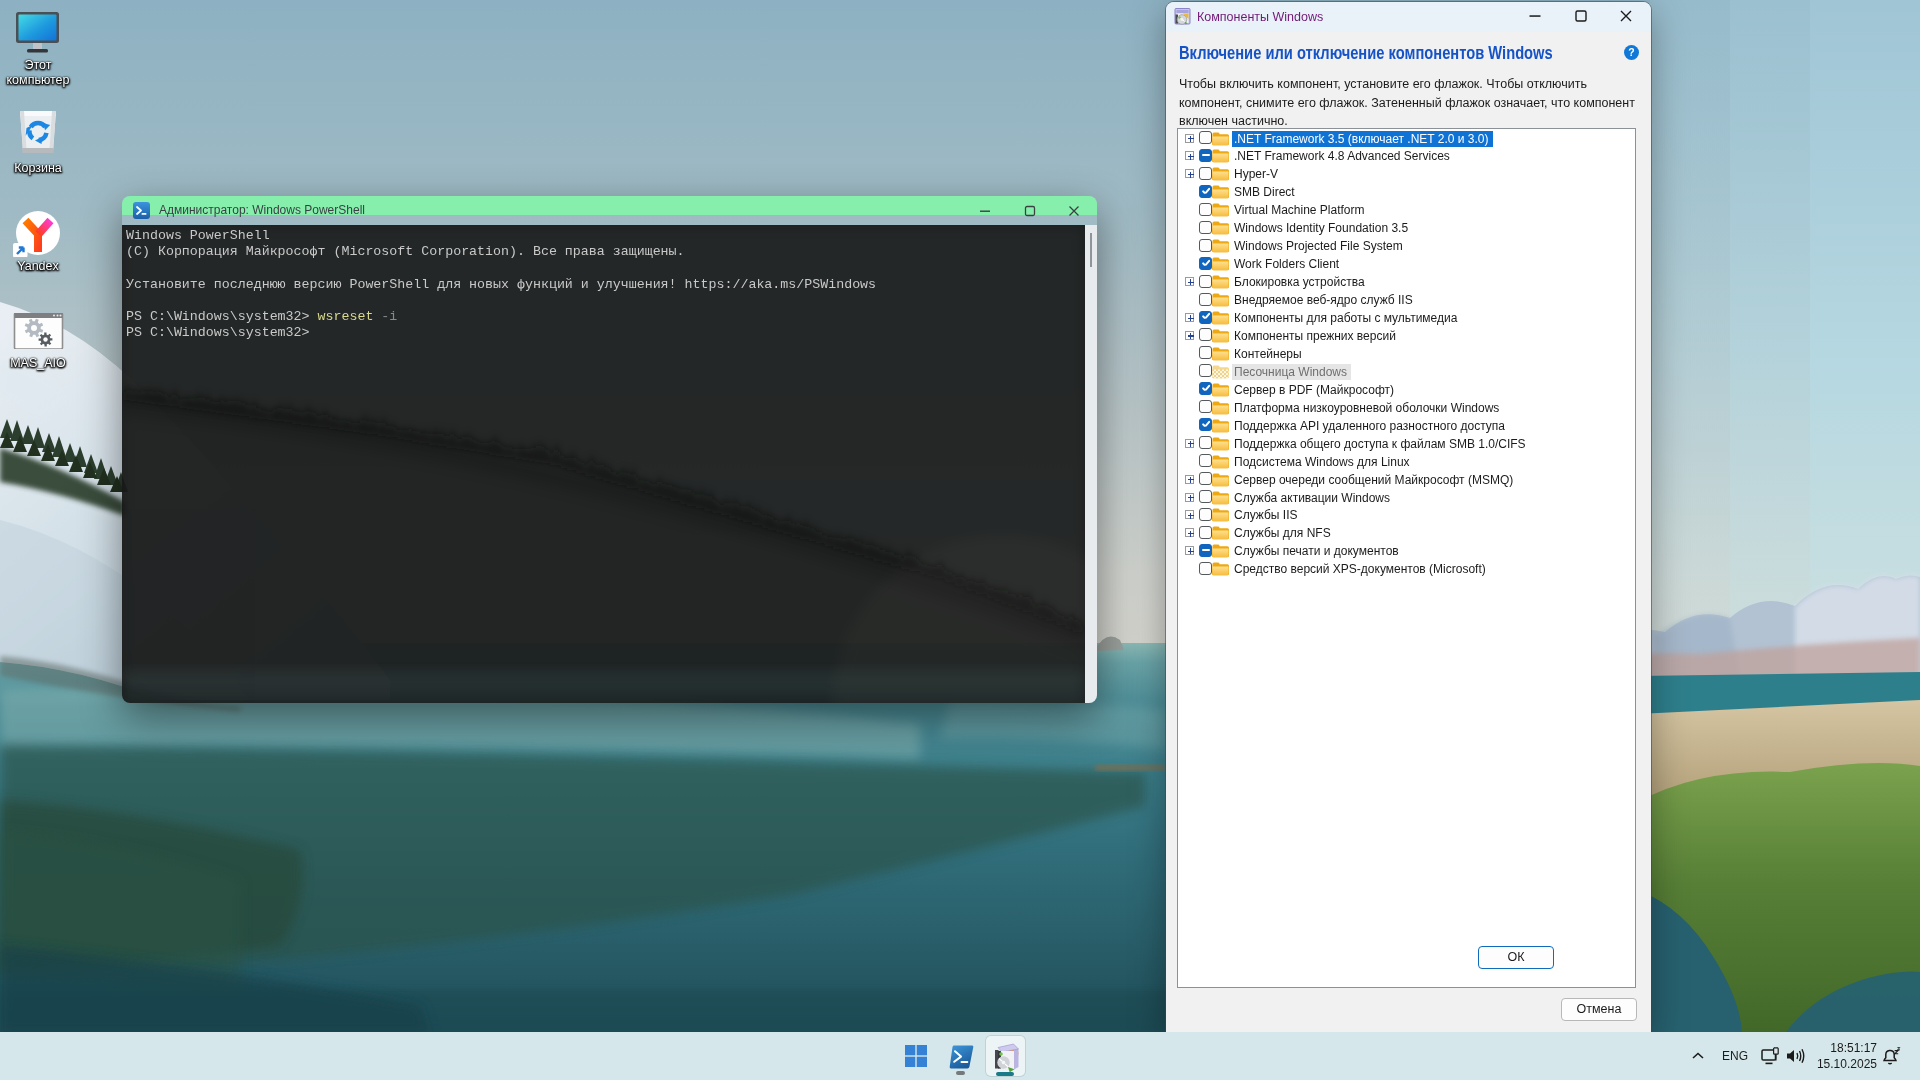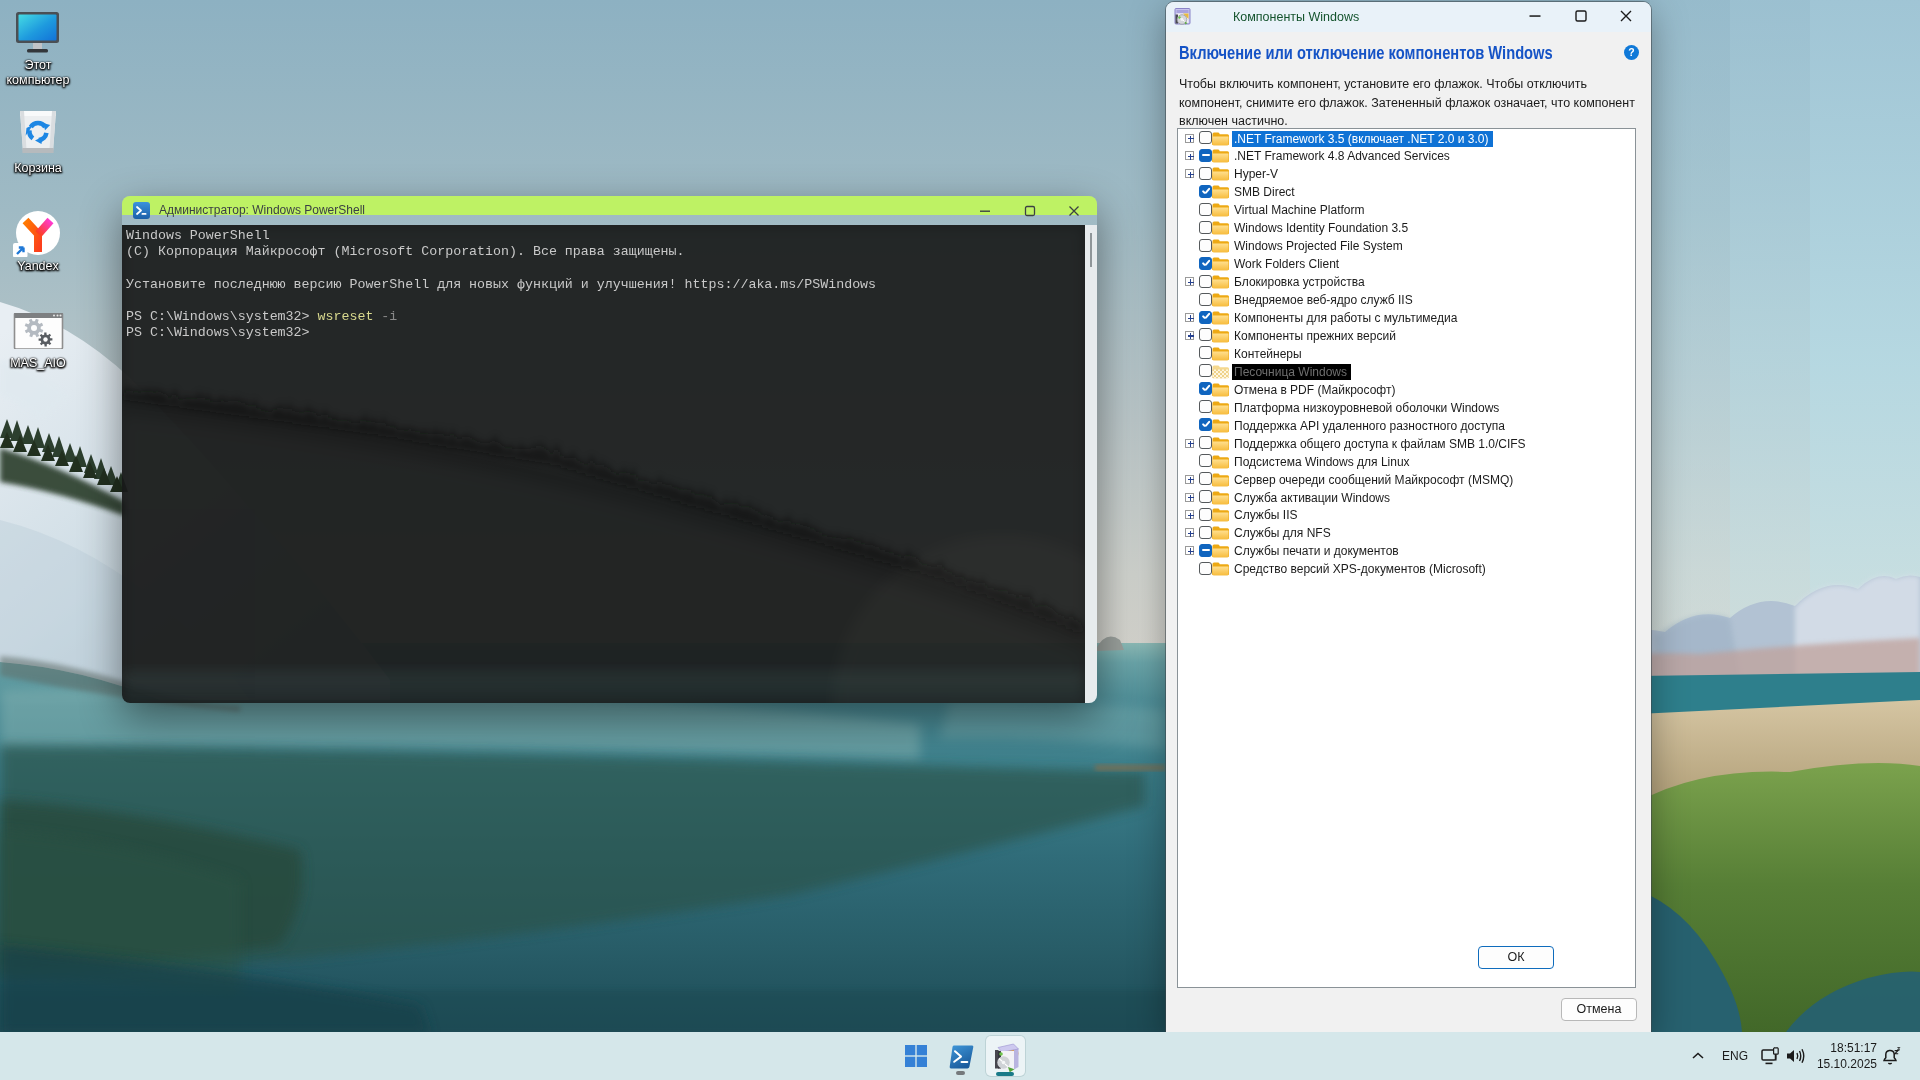--- a/index.html
+++ b/index.html
@@ -10,38 +10,38 @@
   
   .dicon { position:absolute; width:96px; text-align:center; }
   .dicon svg { display:block; margin:0 auto; }
   .dlabel { color:#fff; font-size:12.5px; line-height:14.5px;
     text-shadow:0 0 2px #000, 0 1px 2px #000, 1px 1px 2px #000, -1px 1px 2px #000; }
 
   
   #ps { position:absolute; left:122px; top:196px; width:975px; height:507px;
         border-radius:8px; box-shadow:0 14px 42px rgba(0,0,0,0.45); }
   #ps-title { position:absolute; left:0; top:0; width:100%; height:19px;
-        background:#bef264; border-radius:8px 8px 0 0; }
+        background:#86efac; border-radius:8px 8px 0 0; }
   #ps-title .ttl { position:absolute; left:37px; top:7px; font-size:12px; color:#3a3f44; }
   #ps-body { position:absolute; left:0; top:29px; width:963px; height:478px;
         background:rgba(20,21,21,0.95); border-radius:0 0 0 8px; overflow:hidden; }
   #ps-scroll { position:absolute; right:0; top:29px; width:12px; height:478px;
         background:#e7ebed; border-radius:0 0 8px 0; }
   #ps-thumb { position:absolute; right:5px; top:37px; width:2px; height:34px; background:#8f9699; }
   .con { position:absolute; left:4px; top:3px; font-family:"Liberation Mono",monospace;
         font-size:13.3px; line-height:16.2px; color:#c9c9c9; white-space:pre; }
   .con .y { color:#d9d98e; } .con .g { color:#8a8a8a; }
 
   
   #dlg { position:absolute; left:1166px; top:2px; width:485px; height:1031px;
         background:#f1f1f1; border-radius:8px 8px 0 0; outline:1px solid rgba(60,70,75,0.55);
         box-shadow:0 10px 36px rgba(0,0,0,0.35); }
   #dlg-title { position:absolute; left:0; top:0; width:100%; height:30px;
         background:#e9f2f9; border-radius:8px 8px 0 0; }
-  #dlg-title .ttl { position:absolute; left:31px; top:8px; font-size:12.5px; color:#14532d;margin-left:36px; }
+  #dlg-title .ttl { position:absolute; left:31px; top:8px; font-size:12.5px; color:#701a75; }
   #dlg h1 { position:absolute; left:13px; top:40px; font-size:18.5px; font-weight:bold; color:#1553c6;
         white-space:nowrap; transform:scaleX(0.795); transform-origin:0 0; }
   #dlg .intro { position:absolute; left:13px; top:73px; width:470px; font-size:12.5px;
         line-height:18.7px; color:#1b1b1b; }
   #list { position:absolute; left:11px; top:126px; width:459px; height:860px;
         background:#fff; border:1px solid #8a9297; }
   .row { position:absolute; left:0; height:17.95px; width:100%; font-size:12px; color:#1b1b1b; }
   .row .lbl { position:absolute; left:54px; top:1px; padding:1px 4px 1px 2px; line-height:14px;
         white-space:nowrap; }
   .exp { position:absolute; left:7px; top:4px; width:9px; height:9px; background:#fff;
@@ -469,29 +469,29 @@
             <path d="M0.5 4.6 l16 0 l0 7.2 q0 1.5-1.5 1.5 l-13 0 q-1.5 0-1.5-1.5 z" fill="url(#fgrad)"></path>
           </svg>
           <span class="lbl">Контейнеры</span>
         </div>
 <div class="row" style="top:233.8px;">
           <div class="cb"></div>
           <svg class="fold" width="17" height="14" viewBox="0 0 17 14">
             <path d="M0.5 2 q0-1.5 1.5-1.5 l4 0 q1 0 1.3 0.8 l0.4 1 l7.8 0 q1.5 0 1.5 1.5 l0 8 q0 1.5-1.5 1.5 l-14 0 q-1.5 0-1.5-1.5 z" fill="#f5d88e"></path>
             <path d="M0.5 4.6 l16 0 l0 7.2 q0 1.5-1.5 1.5 l-13 0 q-1.5 0-1.5-1.5 z" fill="url(#hpat)"></path>
           </svg>
-          <span class="lbl" style="background:#000000;color:#6f6f6f;text-align:center;">Песочница Windows</span>
+          <span class="lbl" style="background:#e5e5e5;color:#6f6f6f;text-align:center;">Песочница Windows</span>
         </div>
 <div class="row" style="top:251.8px;">
           <div class="cb on"></div>
           <svg class="fold" width="17" height="14" viewBox="0 0 17 14">
             <path d="M0.5 2 q0-1.5 1.5-1.5 l4 0 q1 0 1.3 0.8 l0.4 1 l7.8 0 q1.5 0 1.5 1.5 l0 8 q0 1.5-1.5 1.5 l-14 0 q-1.5 0-1.5-1.5 z" fill="#eda914"></path>
             <path d="M0.5 4.6 l16 0 l0 7.2 q0 1.5-1.5 1.5 l-13 0 q-1.5 0-1.5-1.5 z" fill="url(#fgrad)"></path>
           </svg>
-          <span class="lbl">Отмена в PDF (Майкрософт)</span>
+          <span class="lbl">Сервер в PDF (Майкрософт)</span>
         </div>
 <div class="row" style="top:269.7px;">
           <div class="cb"></div>
           <svg class="fold" width="17" height="14" viewBox="0 0 17 14">
             <path d="M0.5 2 q0-1.5 1.5-1.5 l4 0 q1 0 1.3 0.8 l0.4 1 l7.8 0 q1.5 0 1.5 1.5 l0 8 q0 1.5-1.5 1.5 l-14 0 q-1.5 0-1.5-1.5 z" fill="#eda914"></path>
             <path d="M0.5 4.6 l16 0 l0 7.2 q0 1.5-1.5 1.5 l-13 0 q-1.5 0-1.5-1.5 z" fill="url(#fgrad)"></path>
           </svg>
           <span class="lbl">Платформа низкоуровневой оболочки Windows</span>
         </div>
 <div class="row" style="top:287.7px;">

